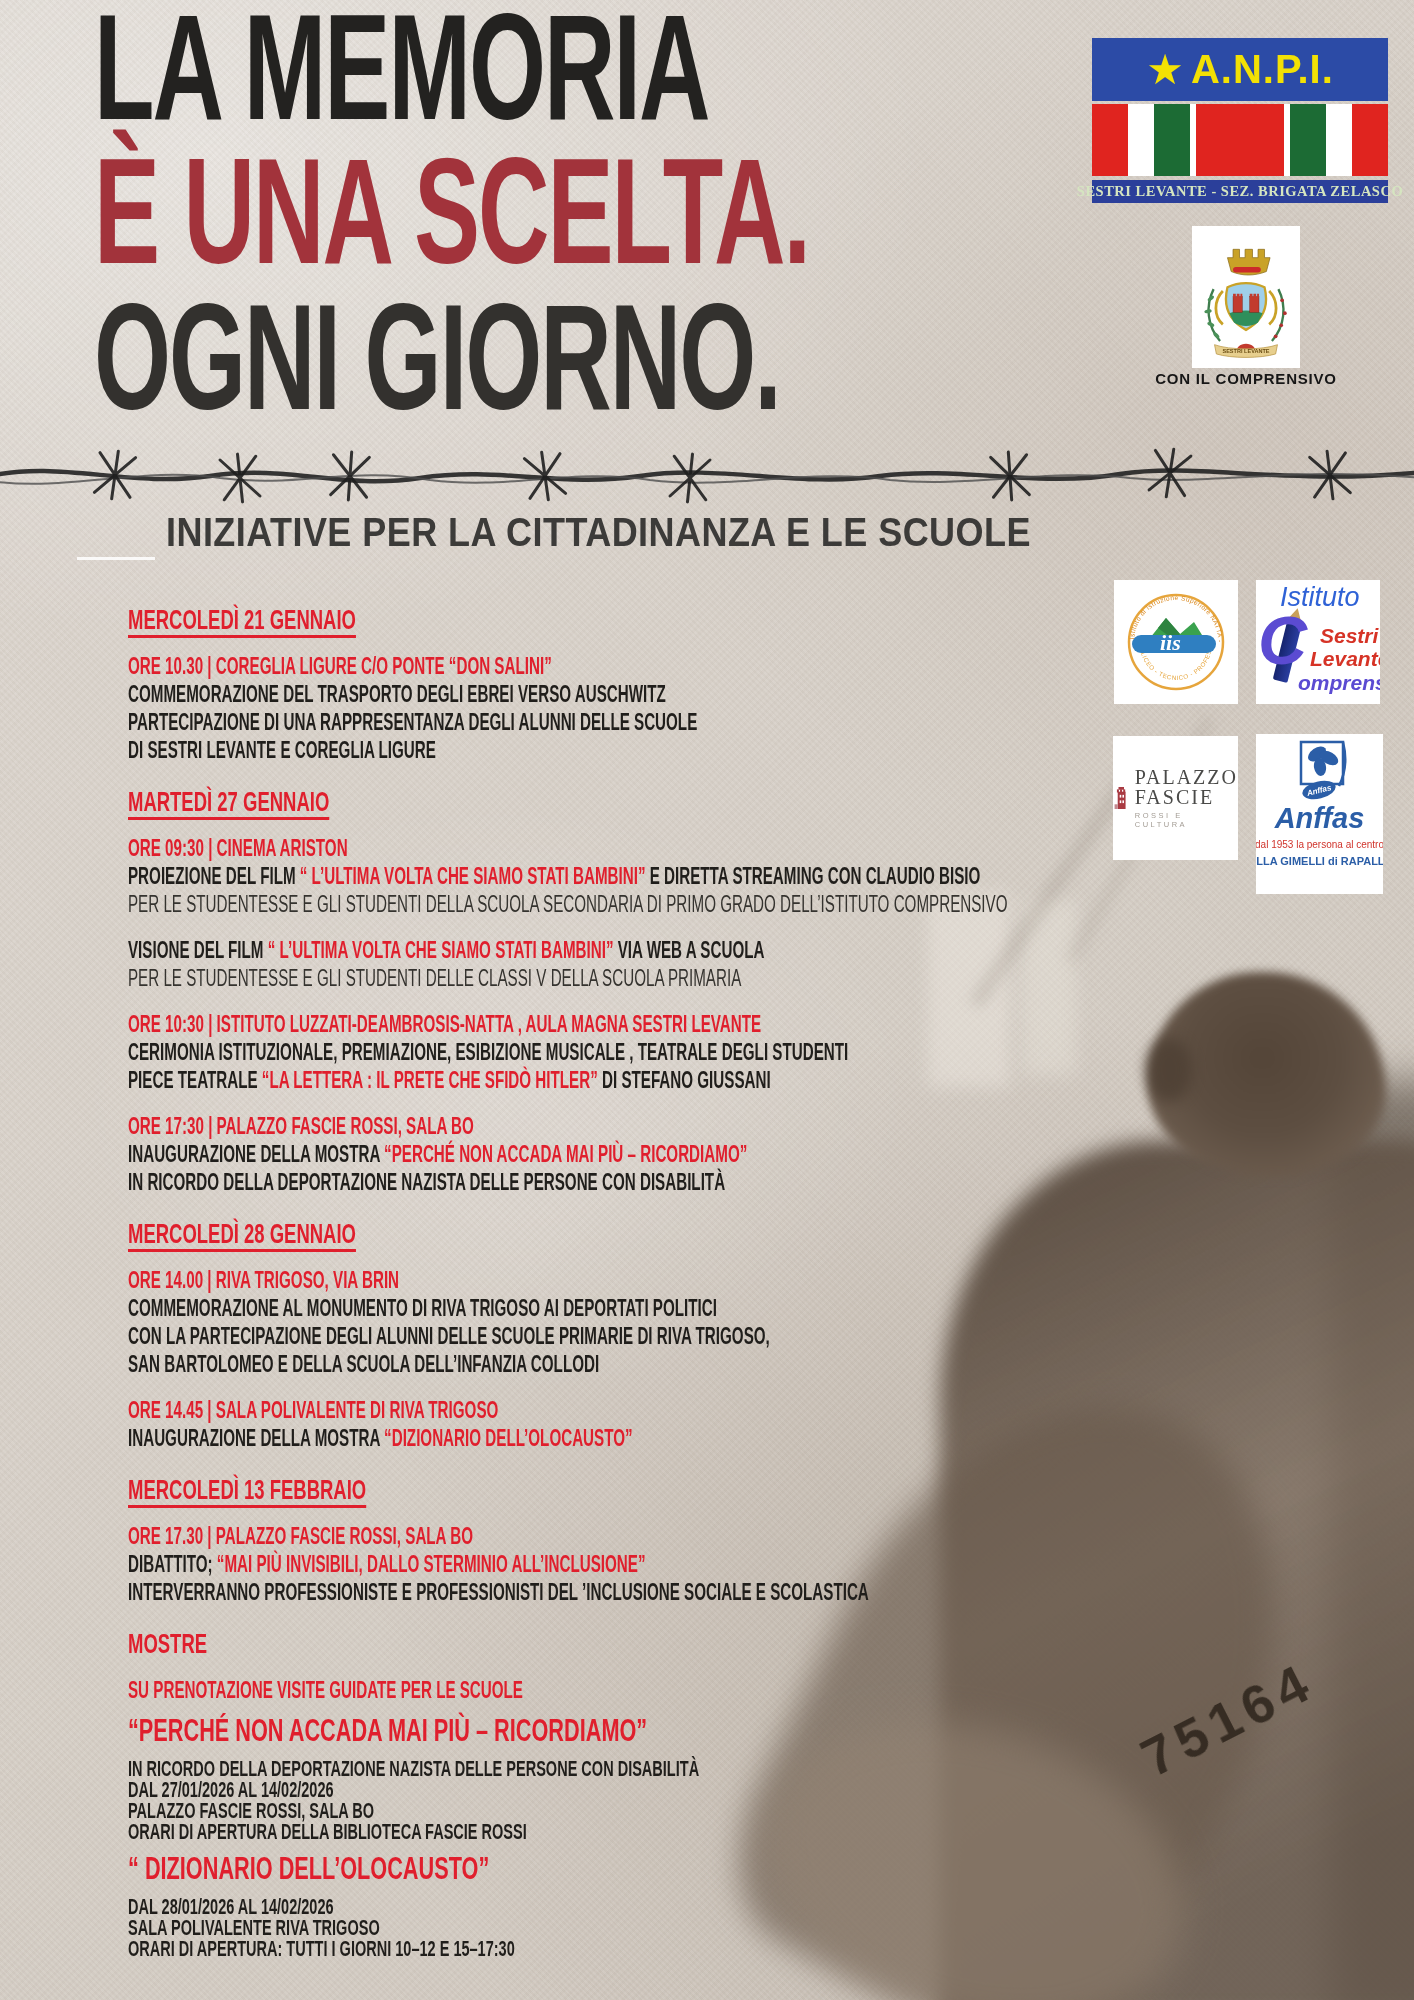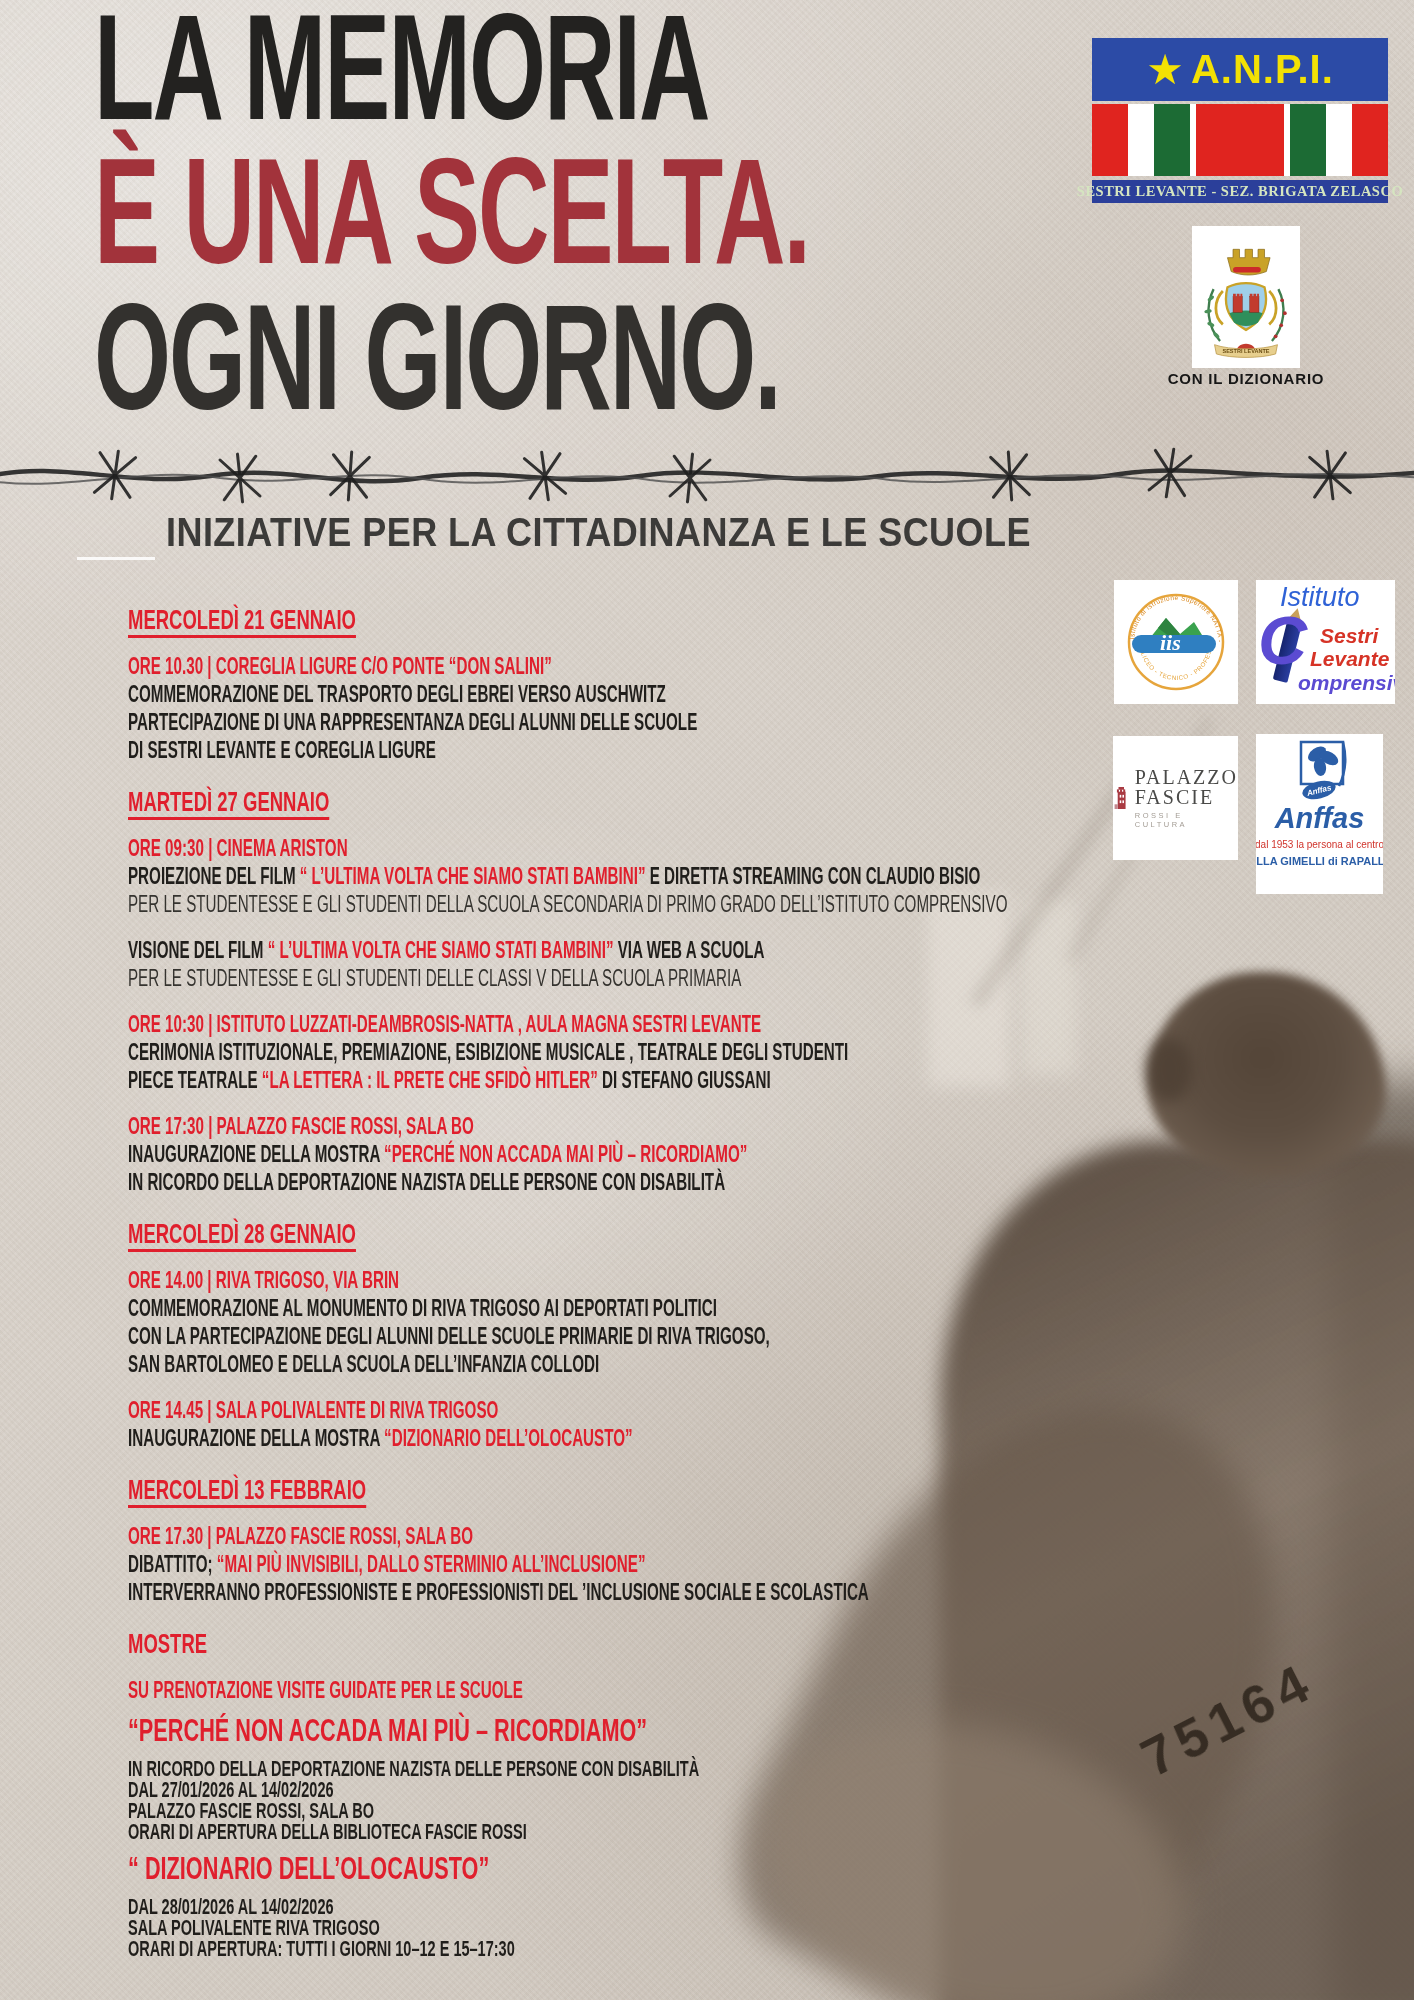--- a/index.html
+++ b/index.html
@@ -89,21 +89,21 @@
   .line.big .cx{transform:scaleX(.7);}
   .gap{height:18px;}
   .c-red{color:#e01f2d;}
   .c-black{color:#201e1b;}
   .c-gray{color:#35332f;}
   .reg{font-weight:normal;}
 
   
   .card{position:absolute;background:#fff;z-index:3;overflow:hidden;}
   .iis{left:1114px;top:580px;width:124px;height:124px;}
-  .comp{left:1256px;top:580px;width:139px;height:124px;}
+  .comp{left:1256px;top:580px;width:124px;height:124px;}
   .fascie{left:1113px;top:736px;width:125px;height:124px;display:flex;align-items:center;justify-content:center;gap:6px;}
   .anffas{left:1256px;top:734px;width:127px;height:160px;display:flex;flex-direction:column;align-items:center;padding-top:6px;box-sizing:border-box;}
 
   .comp{position:absolute;}
   .comp span{position:absolute;white-space:nowrap;}
   .cmp-istituto{left:24px;top:2px;font-size:27px;font-style:italic;color:#2f62d6;}
   .cmp-c{left:2px;top:26px;font-size:68px;font-weight:bold;font-style:italic;color:#5b4bd2;line-height:1;}
   .cmp-sestri{left:64px;top:44px;font-size:21px;font-style:italic;font-weight:bold;color:#d63326;}
   .cmp-levante{left:54px;top:67px;font-size:21px;font-style:italic;font-weight:bold;color:#d63326;}
   .cmp-compr{left:42px;top:91px;font-size:21px;font-style:italic;font-weight:bold;color:#5b4bd2;}
@@ -194,21 +194,21 @@
         <circle cx="39" cy="-12" r="2" fill="#b03030"></circle>
           <circle cx="42" cy="2" r="2" fill="#b03030"></circle>
         <circle cx="38" cy="15" r="2" fill="#b03030"></circle>
           <circle cx="32" cy="27" r="2" fill="#b03030"></circle>
         <path d="M-8,38 C-15,46 -2,49 0,42 C2,49 15,46 8,38 C4,34 -4,34 -8,38 Z" fill="#c23b2e"></path>
       </g>
       <path d="M20,122 C36,128 72,128 88,122 L86,132 C70,137 38,137 22,132 Z" fill="#e7cf8e" stroke="#b89545" stroke-width="0.8"></path>
       <text x="54" y="131" text-anchor="middle" font-size="6" font-weight="bold" fill="#6b4e14">SESTRI LEVANTE</text>
     </svg>
   </div>
-  <div class="patrocinio">CON IL DIZIONARIO</div>
+  <div class="patrocinio">CON IL COMPRENSIVO</div>
 
   <svg class="wire" viewBox="0 0 1414 96">
     <path d="M-10,50 C60,34 130,62 210,50 C290,38 340,64 420,52 C500,40 560,62 640,50 C720,38 800,62 880,50 C960,40 1040,62 1120,48 C1200,36 1280,60 1424,46" stroke="#262626" stroke-width="4.5" fill="none" opacity="0.92"></path>
     <path d="M-10,55 C70,66 140,40 220,52 C300,62 350,40 430,54 C510,64 570,42 650,54 C730,64 810,42 890,54 C970,62 1050,42 1130,52 C1210,60 1290,40 1424,52" stroke="#4d4d4d" stroke-width="2" fill="none" opacity="0.8"></path>
     <g stroke="#1f1f1f" stroke-width="3" stroke-linecap="round" opacity="0.9">
       <g transform="translate(115,49) rotate(8)">
           <line x1="-18" y1="-20" x2="18" y2="20"></line>
           <line x1="18" y1="-20" x2="-18" y2="20"></line>
           <line x1="0" y1="-24" x2="0" y2="24"></line>
         </g>

